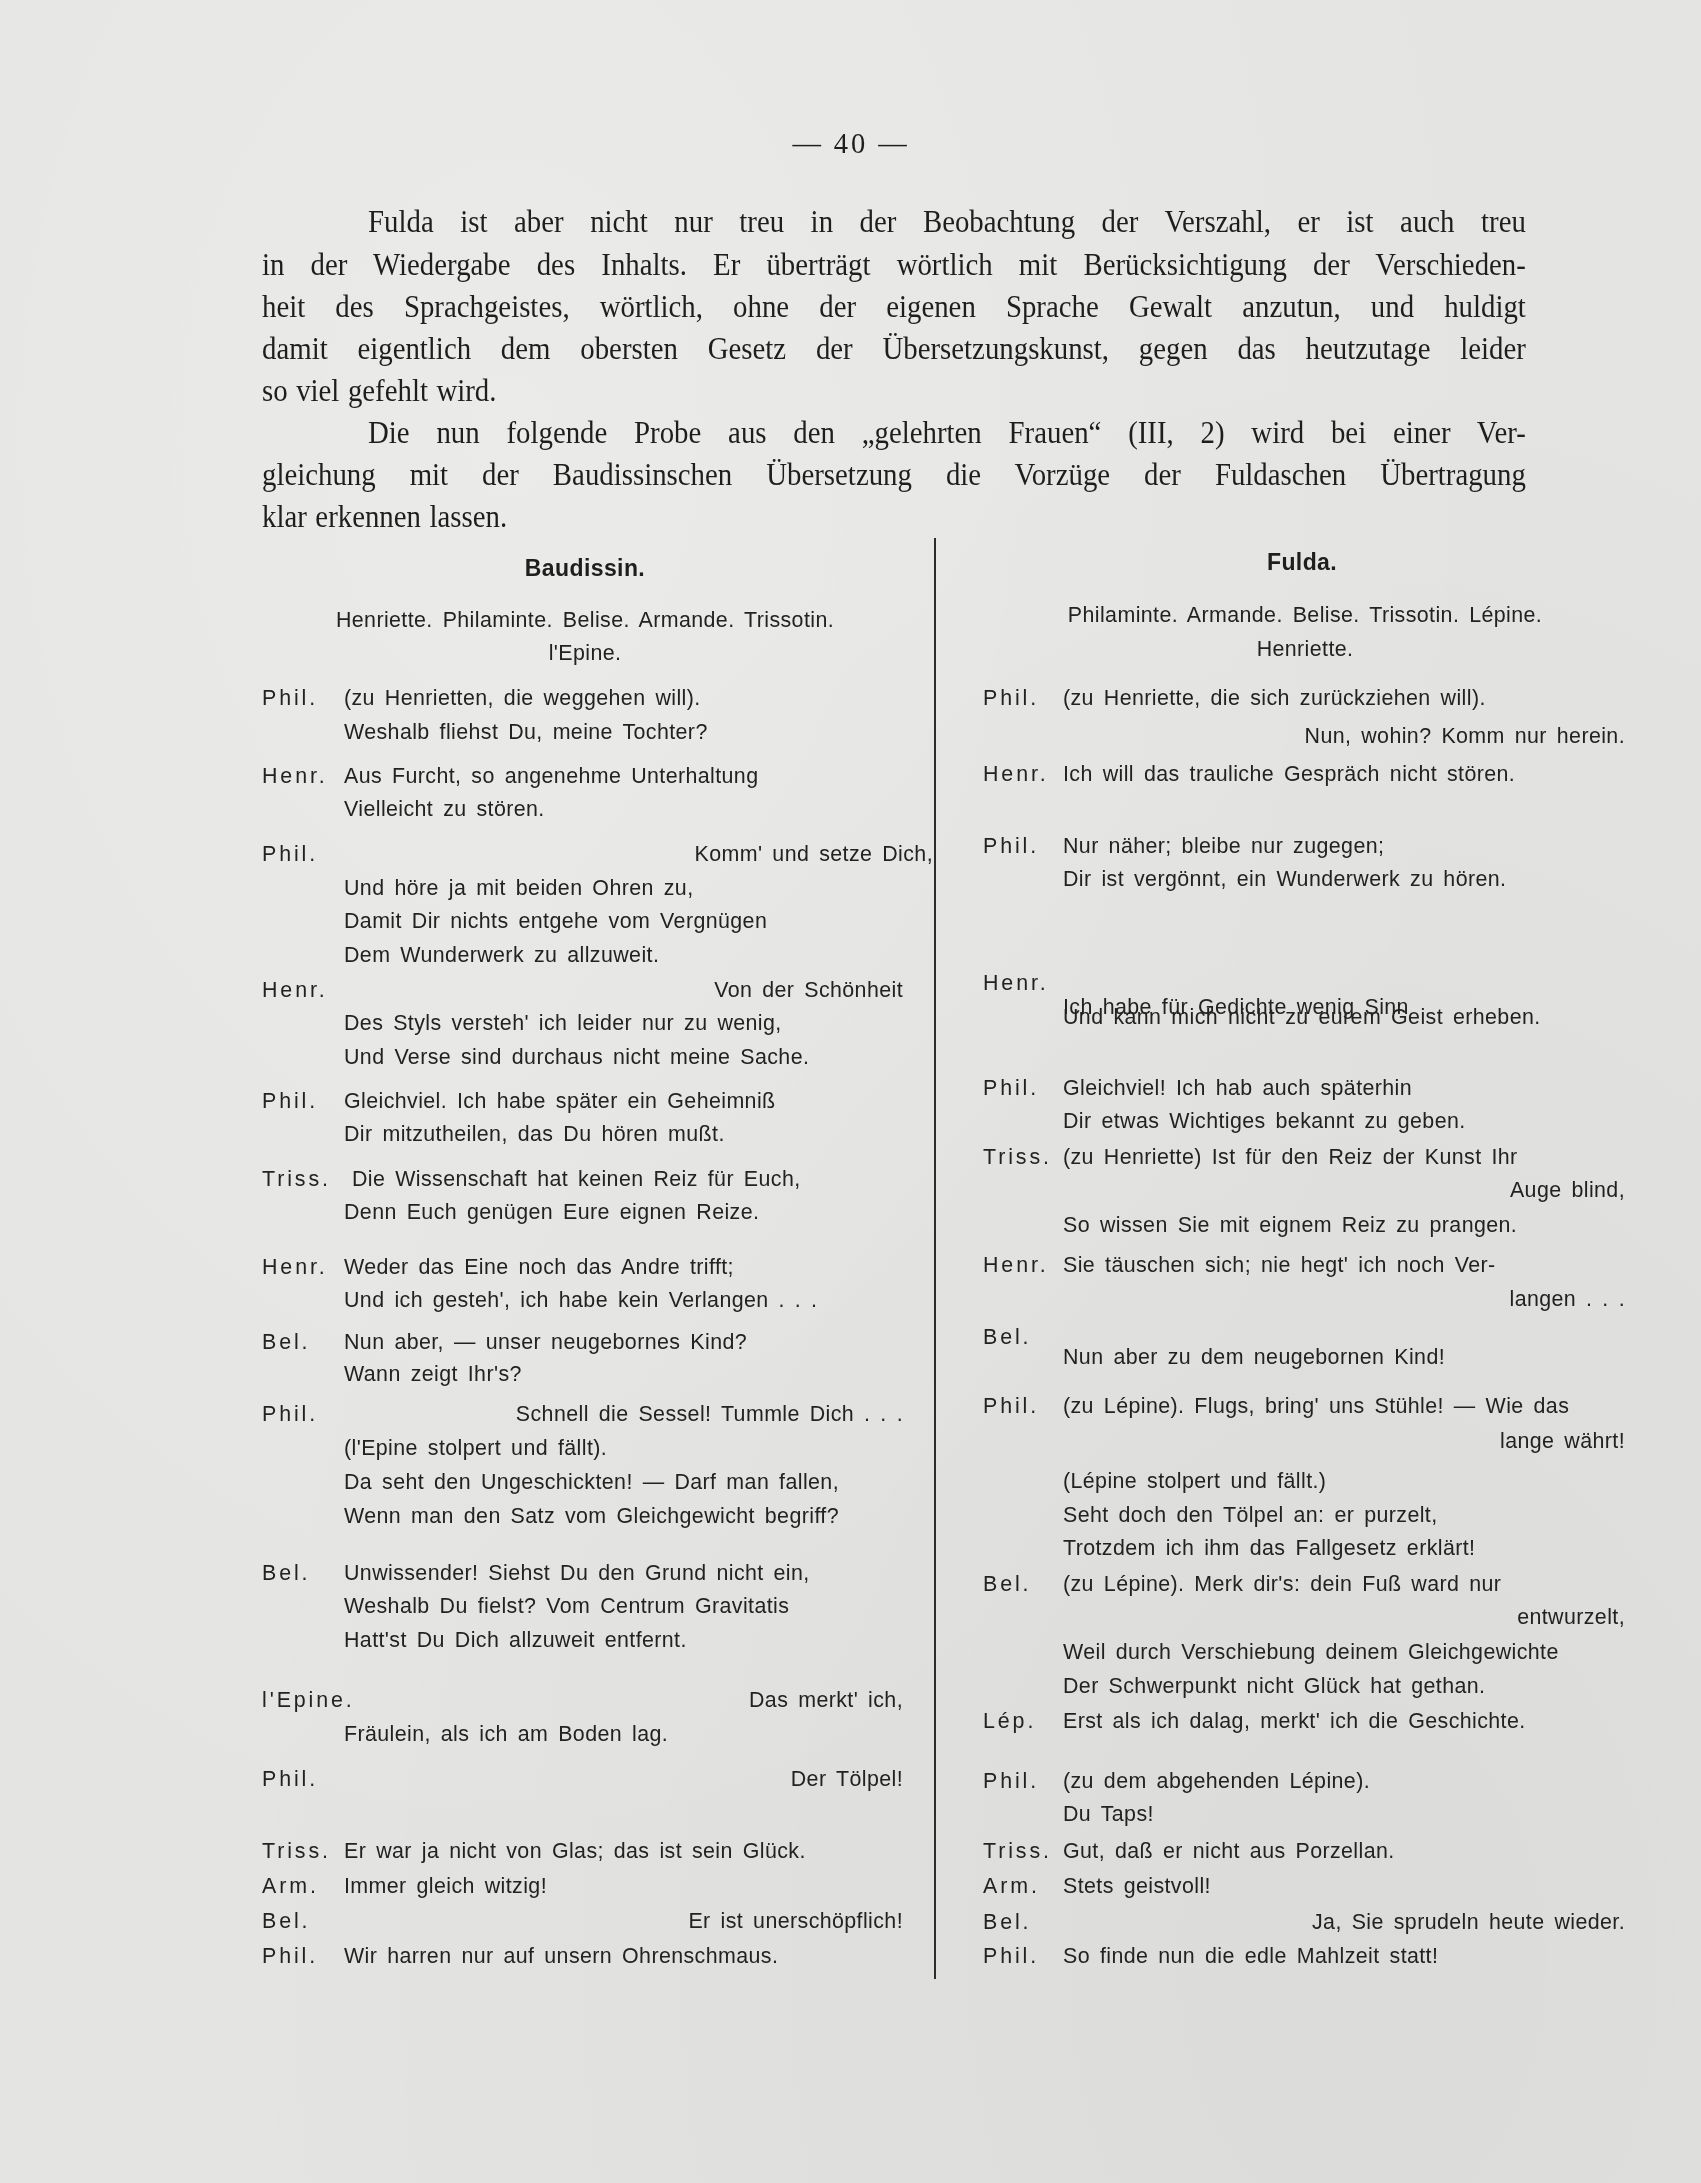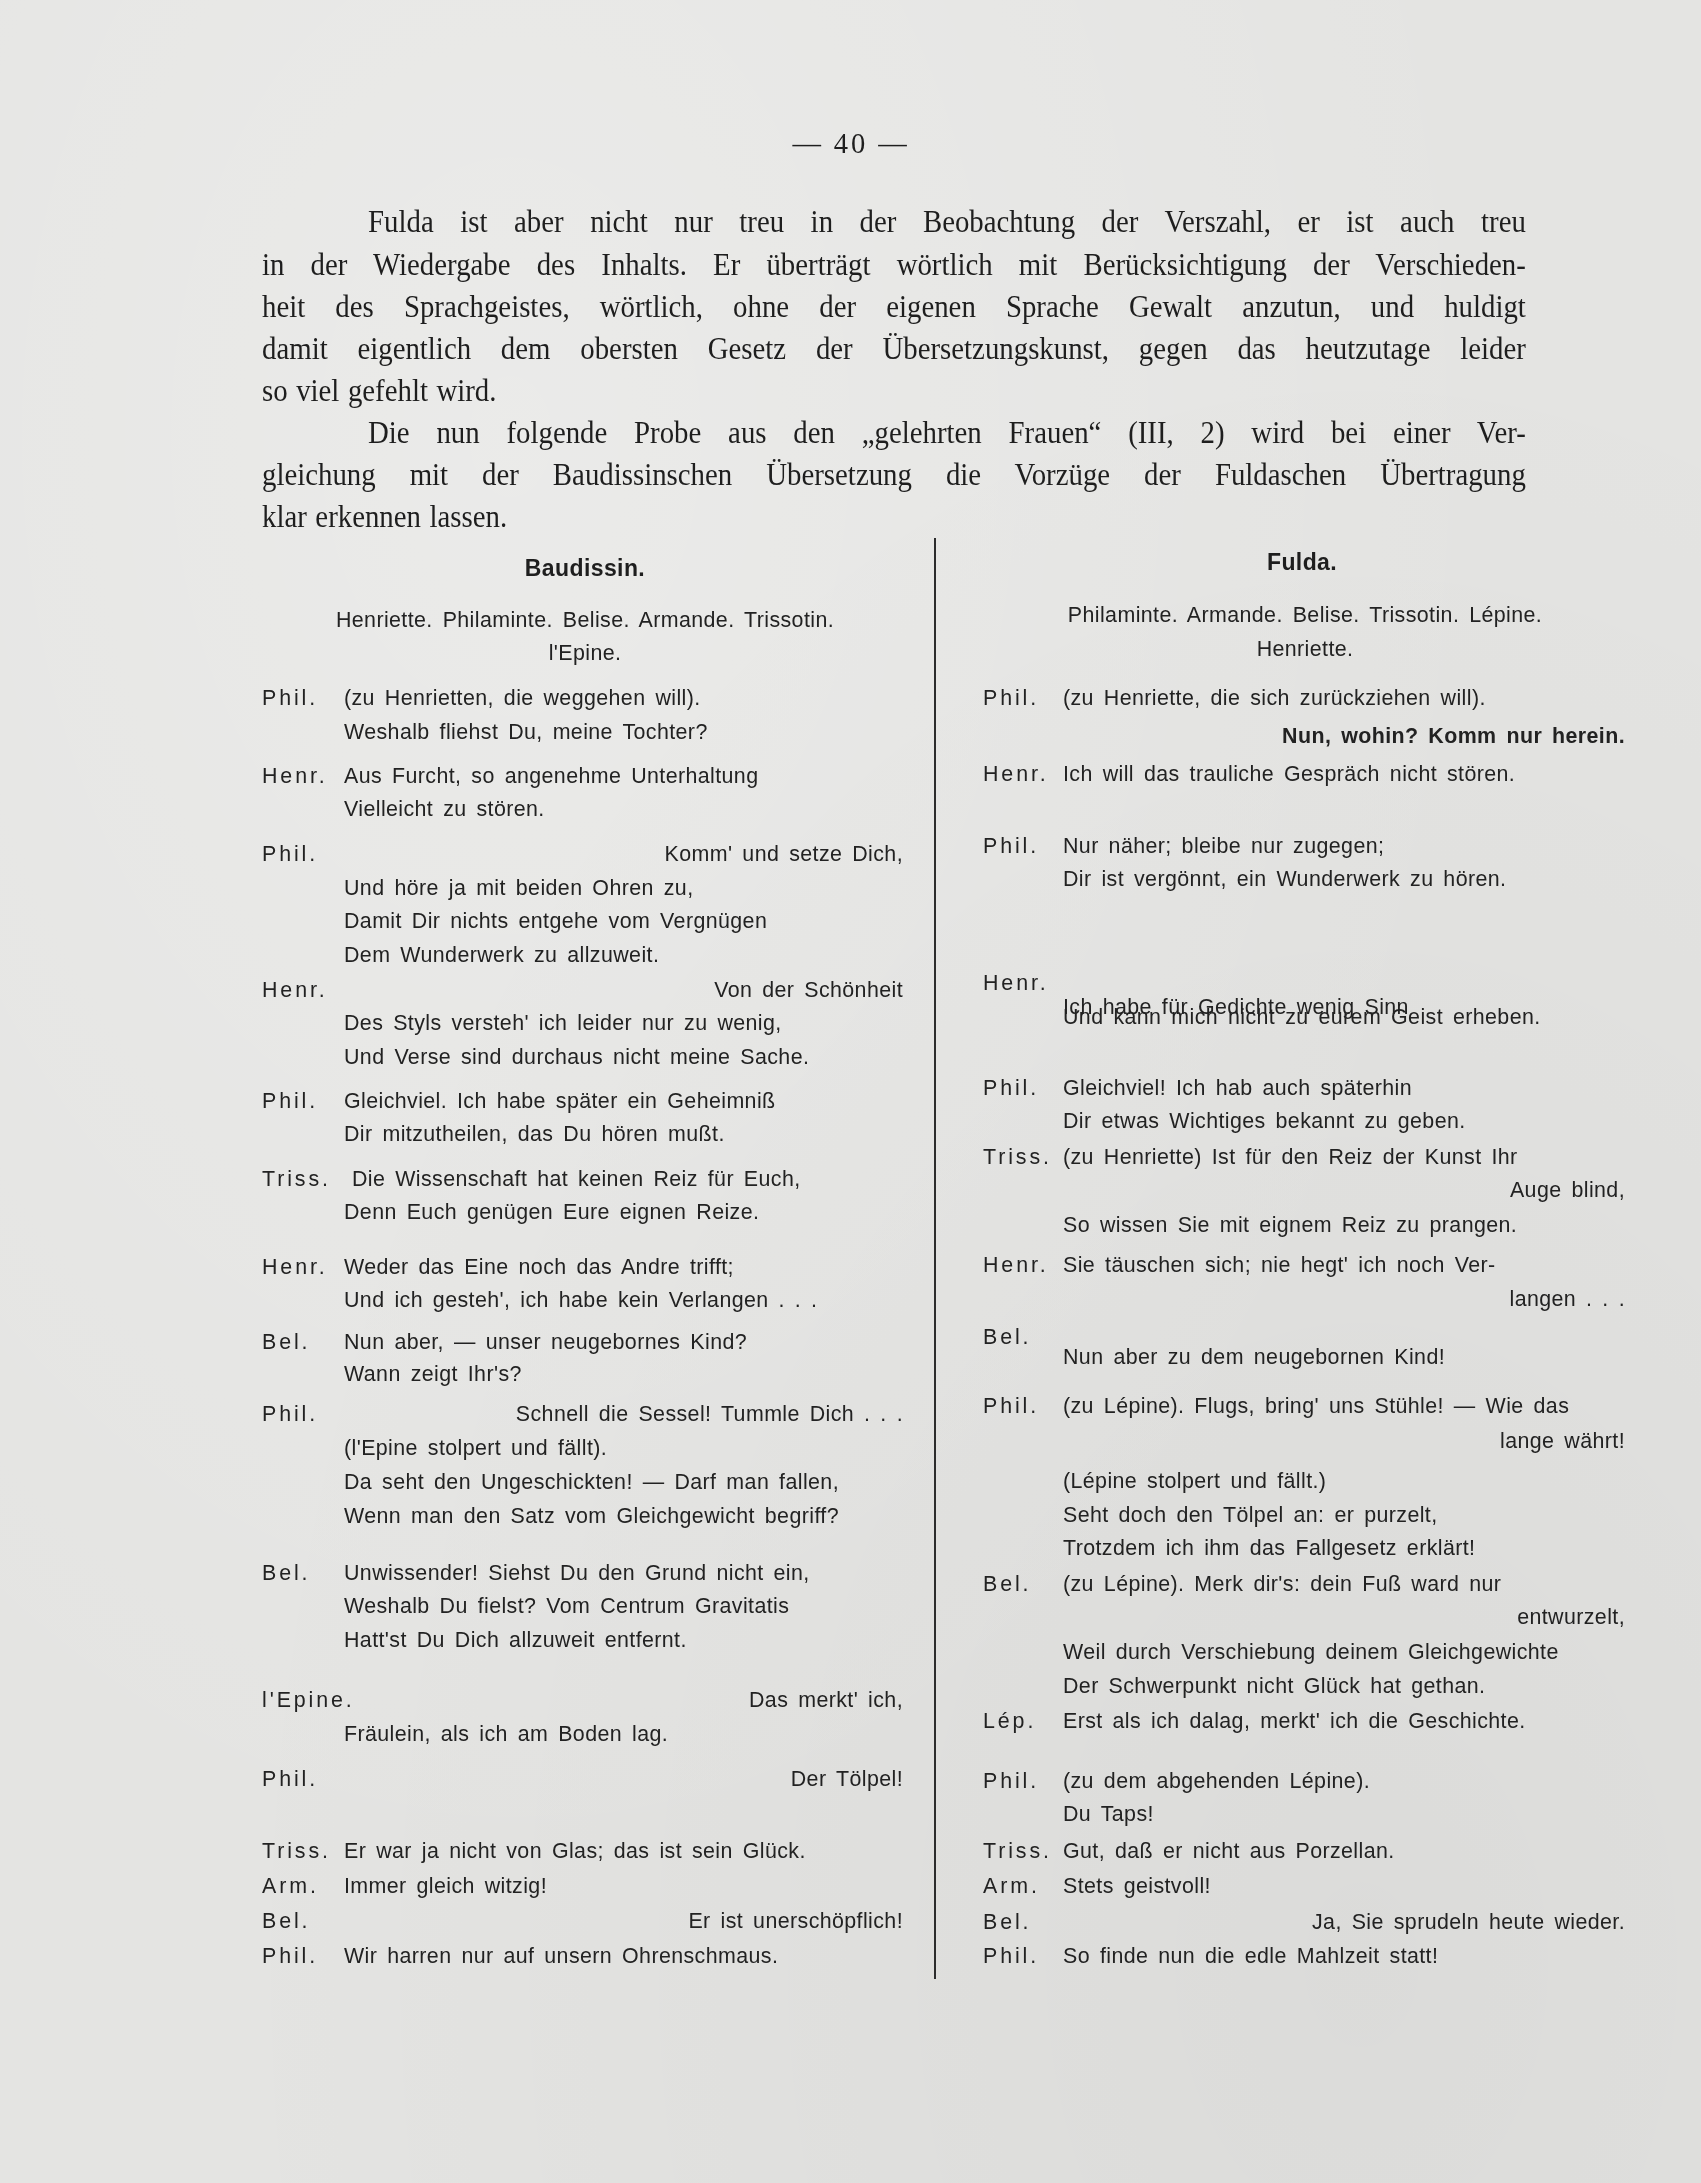--- a/index.html
+++ b/index.html
@@ -77,21 +77,21 @@
   <div class="line cast" style="left:1305px; top:637px">Henriette.</div>
 
   <div id="left-lines">
       <div class="line spk" style="left: 262px; top: 686px;">Phil.</div>
       <div class="line" style="top: 686px; left: 344px;">(zu Henrietten, die weggehen will).</div>
       <div class="line" style="top: 720px; left: 344px;">Weshalb fliehst Du, meine Tochter?</div>
       <div class="line spk" style="left: 262px; top: 764px;">Henr.</div>
       <div class="line" style="top: 764px; left: 344px;">Aus Furcht, so angenehme Unterhaltung</div>
       <div class="line" style="top: 797px; left: 344px;">Vielleicht zu stören.</div>
       <div class="line spk" style="left: 262px; top: 842px;">Phil.</div>
-      <div class="line r" style="top: 842px; right: 799px;">Komm' und setze Dich,</div>
+      <div class="line r" style="top: 842px; right: 769px;">Komm' und setze Dich,</div>
       <div class="line" style="top: 876px; left: 344px;">Und höre ja mit beiden Ohren zu,</div>
       <div class="line" style="top: 909px; left: 344px;">Damit Dir nichts entgehe vom Vergnügen</div>
       <div class="line" style="top: 943px; left: 344px;">Dem Wunderwerk zu allzuweit.</div>
       <div class="line spk" style="left: 262px; top: 978px;">Henr.</div>
       <div class="line r" style="top: 978px; right: 799px;">Von der Schönheit</div>
       <div class="line" style="top: 1011px; left: 344px;">Des Styls versteh' ich leider nur zu wenig,</div>
       <div class="line" style="top: 1045px; left: 344px;">Und Verse sind durchaus nicht meine Sache.</div>
       <div class="line spk" style="left: 262px; top: 1089px;">Phil.</div>
       <div class="line" style="top: 1089px; left: 344px;">Gleichviel. Ich habe später ein Geheimniß</div>
       <div class="line" style="top: 1122px; left: 344px;">Dir mitzutheilen, das Du hören mußt.</div>
@@ -123,21 +123,21 @@
       <div class="line spk" style="left: 262px; top: 1874px;">Arm.</div>
       <div class="line" style="top: 1874px; left: 344px;">Immer gleich witzig!</div>
       <div class="line spk" style="left: 262px; top: 1909px;">Bel.</div>
       <div class="line r" style="top: 1909px; right: 799px;">Er ist unerschöpflich!</div>
       <div class="line spk" style="left: 262px; top: 1944px;">Phil.</div>
       <div class="line" style="top: 1944px; left: 344px;">Wir harren nur auf unsern Ohrenschmaus.</div>
     </div>
   <div id="right-lines">
       <div class="line spk" style="left: 983px; top: 686px;">Phil.</div>
       <div class="line" style="top: 686px; left: 1063px;">(zu Henriette, die sich zurückziehen will).</div>
-      <div class="line r" style="top: 724px; right: 77px; font-weight: bold;">Nun, wohin? Komm nur herein.</div>
+      <div class="line r" style="top: 724px; right: 77px;">Nun, wohin? Komm nur herein.</div>
       <div class="line spk" style="left: 983px; top: 762px;">Henr.</div>
       <div class="line" style="top: 762px; left: 1063px;">Ich will das trauliche Gespräch nicht stören.</div>
       <div class="line spk" style="left: 983px; top: 834px;">Phil.</div>
       <div class="line" style="top: 834px; left: 1063px;">Nur näher; bleibe nur zugegen;</div>
       <div class="line" style="top: 867px; left: 1063px;">Dir ist vergönnt, ein Wunderwerk zu hören.</div>
       <div class="line spk" style="left: 983px; top: 971px;">Henr.</div>
       <div class="line" style="top: 971px; left: 1063px; margin-top: 24px;">Ich habe für Gedichte wenig Sinn</div>
       <div class="line" style="top: 1005px; left: 1063px;">Und kann mich nicht zu eurem Geist erheben.</div>
       <div class="line spk" style="left: 983px; top: 1076px;">Phil.</div>
       <div class="line" style="top: 1076px; left: 1063px;">Gleichviel! Ich hab auch späterhin</div>

